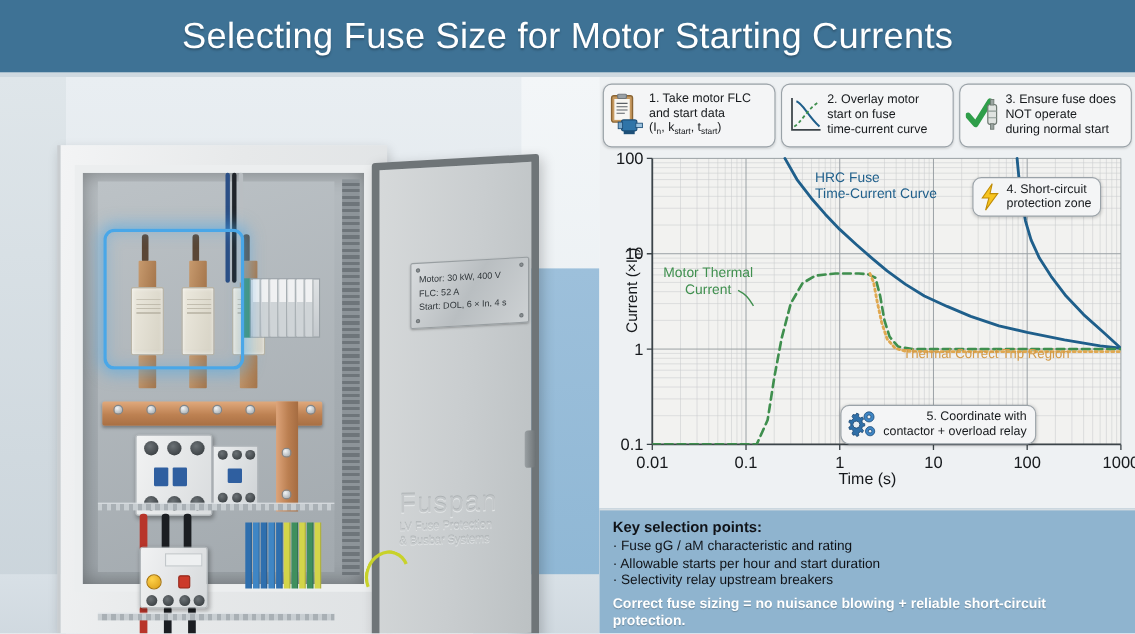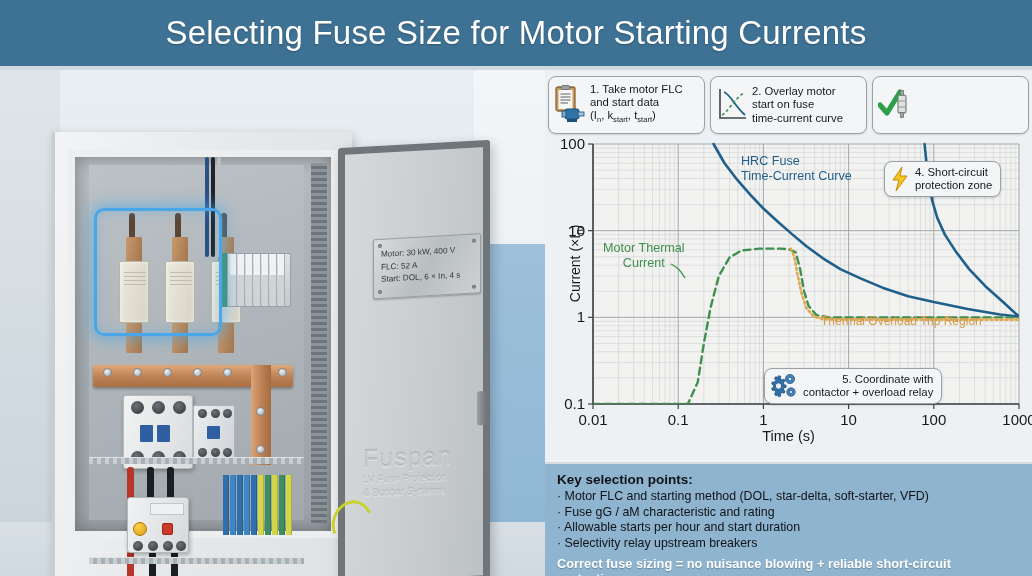--- a/index.html
+++ b/index.html
@@ -528,20 +528,25 @@
         <svg width="32" height="40" viewBox="0 0 32 40">
           <path d="M2,20 L9,28 L22,7" fill="none" stroke="#2f9e4a" stroke-width="5.2" stroke-linecap="round" stroke-linejoin="round"></path>
           <g>
             <rect x="20" y="10" width="8" height="18" rx="2" fill="#dfe3e0" stroke="#6f7a73" stroke-width="1.1"></rect>
             <rect x="22.5" y="5.5" width="3" height="5" fill="#9aa4a0" stroke="#6f7a73" stroke-width=".8"></rect>
             <rect x="22.5" y="27.5" width="3" height="5" fill="#9aa4a0" stroke="#6f7a73" stroke-width=".8"></rect>
             <line x1="20" y1="16" x2="28" y2="16" stroke="#8d9a94"></line>
             <line x1="20" y1="22" x2="28" y2="22" stroke="#8d9a94"></line>
           </g>
         </svg>
+      </div>
+      <div class="step-text">
+        <div>3. Ensure fuse does</div>
+        <div>NOT operate</div>
+        <div>during normal start</div>
       </div>
     </div>
   </div>
 
   <div id="chart-wrap">
     <svg id="chart-svg" width="487" height="322">
         <rect x="48" y="8" width="426" height="260" fill="#f2f2f0"></rect>
         <line x1="73.6477556305712" y1="8" x2="73.6477556305712" y2="268" stroke="#c9ccce" stroke-width="0.5"></line>
         <line x1="88.65073090211524" y1="8" x2="88.65073090211524" y2="268" stroke="#c9ccce" stroke-width="0.5"></line>
         <line x1="99.2955112611424" y1="8" x2="99.2955112611424" y2="268" stroke="#c9ccce" stroke-width="0.5"></line>
@@ -654,21 +659,21 @@
     <div id="xlabel">Time (s)</div>
 
     <div class="chart-ann" id="ann-hrc">
       <div>HRC Fuse</div>
       <div>Time-Current Curve</div>
     </div>
     <div class="chart-ann" id="ann-motor">
       <div>Motor Thermal</div>
       <div>Current</div>
     </div>
-    <div class="chart-ann" id="ann-thermal">Thermal Overload Trip Region</div>
+    <div class="chart-ann" id="ann-thermal">Thermal Correct Trip Region</div>
 
     <div class="float-box" id="float-4">
       <div class="step-icon" style="width:20px;height:26px">
         <svg width="20" height="26" viewBox="0 0 20 26">
           <polygon points="12,1 3,14 9,14 6,25 17,10 10,10" fill="#f7c420" stroke="#c08c05" stroke-width="1"></polygon>
         </svg>
       </div>
       <div class="float-text">
         <div>4. Short-circuit</div>
         <div>protection zone</div>
@@ -693,19 +698,18 @@
       <div class="float-text">
         <div>5. Coordinate with</div>
         <div>contactor + overload relay</div>
       </div>
     </div>
   </div>
 
   <div id="key-panel">
     <div id="panel-divider"></div>
     <div id="key-title">Key selection points:</div>
-    <div class="key-item">· Motor FLC and starting method (DOL, star-delta, soft-starter, VFD)</div>
     <div class="key-item">· Fuse gG / aM characteristic and rating</div>
     <div class="key-item">· Allowable starts per hour and start duration</div>
     <div class="key-item">· Selectivity relay upstream breakers</div>
     <div id="key-footer">Correct fuse sizing = no nuisance blowing + reliable short-circuit protection.</div>
   </div>
 </div>
 
 </body></html>

